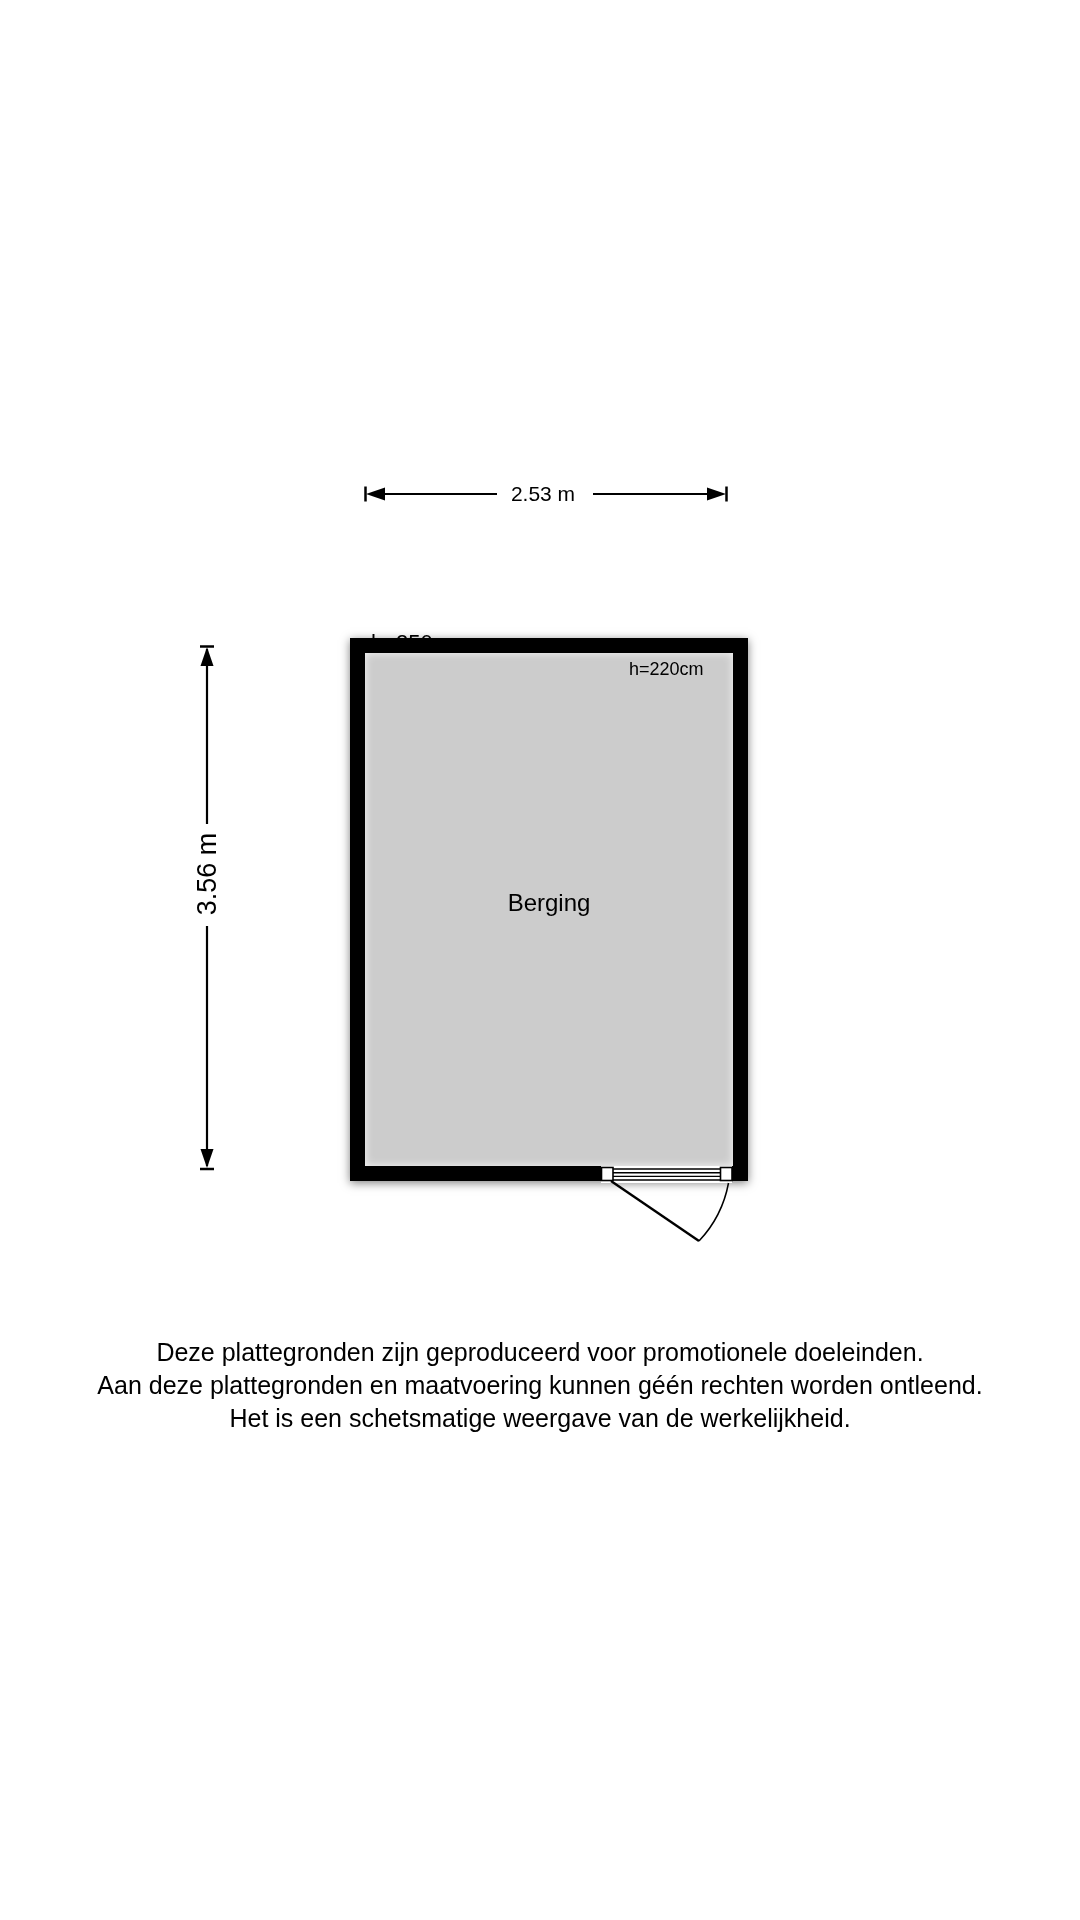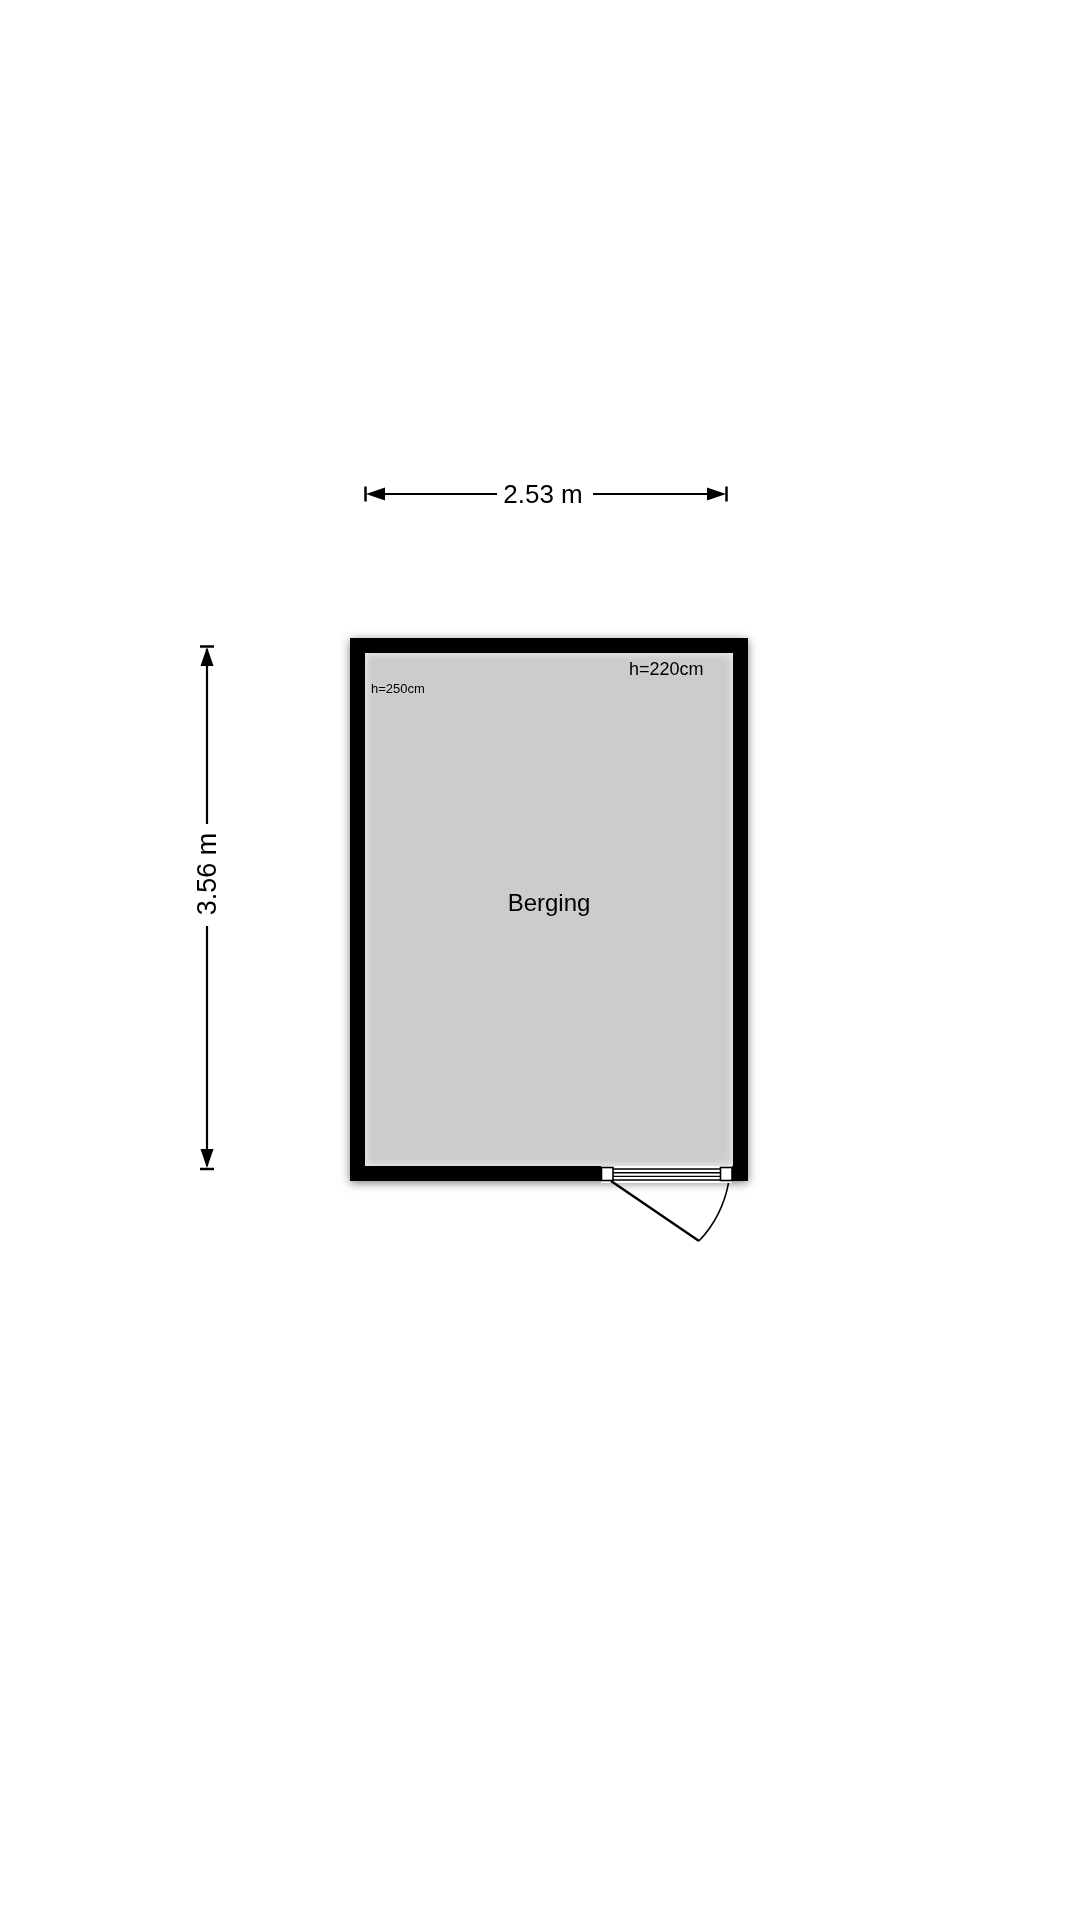--- a/index.html
+++ b/index.html
@@ -37,37 +37,37 @@
   }
   .label {
     position: absolute;
     white-space: nowrap;
   }
   .dim-label-w {
     left: 443px;
     top: 477px;
     width: 200px;
     text-align: center;
-    font-size: 26px;
+    font-size: 21px;
     line-height: 34px;
   }
   .dim-label-h {
     left: 107px;
     top: 857px;
     width: 200px;
     height: 34px;
     text-align: center;
     font-size: 27px;
     line-height: 34px;
     transform: rotate(-90deg);
   }
   .ceiling-left {
     left: 371px;
-    top: 678px;
-    font-size: 13px;
+    top: 632px;
+    font-size: 22px;
     line-height: 22px;
   }
   .ceiling-right {
     left: 629px;
     top: 658px;
     width: 100px;
     font-size: 18px;
     line-height: 22px;
   }
   .room-name {
@@ -129,14 +129,19 @@
       <path d="M 728.5 1183 A 115 115 0 0 1 699 1241" fill="none" stroke="#000" stroke-width="1.5"></path>
     </g>
   </svg>
 
   <div class="label dim-label-w">2.53 m</div>
   <div class="label dim-label-h">3.56 m</div>
   <div class="label ceiling-left">h=250cm</div>
   <div class="label ceiling-right">h=220cm</div>
   <div class="label room-name">Berging</div>
 
+  <div class="disclaimer">
+    <div>Deze plattegronden zijn geproduceerd voor promotionele doeleinden.</div>
+    <div>Aan deze plattegronden en maatvoering kunnen géén rechten worden ontleend.</div>
+    <div>Het is een schetsmatige weergave van de werkelijkheid.</div>
+  </div>
 
 </div>
 
 </body></html>

